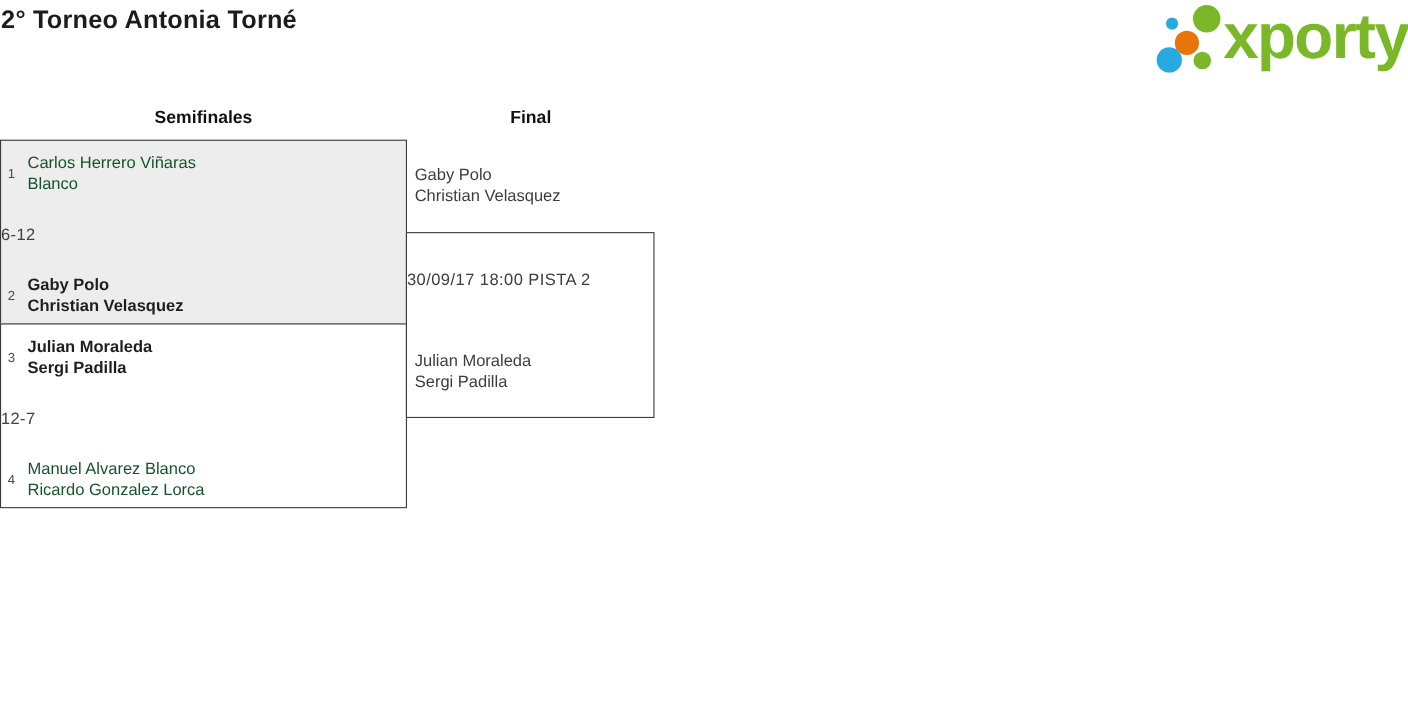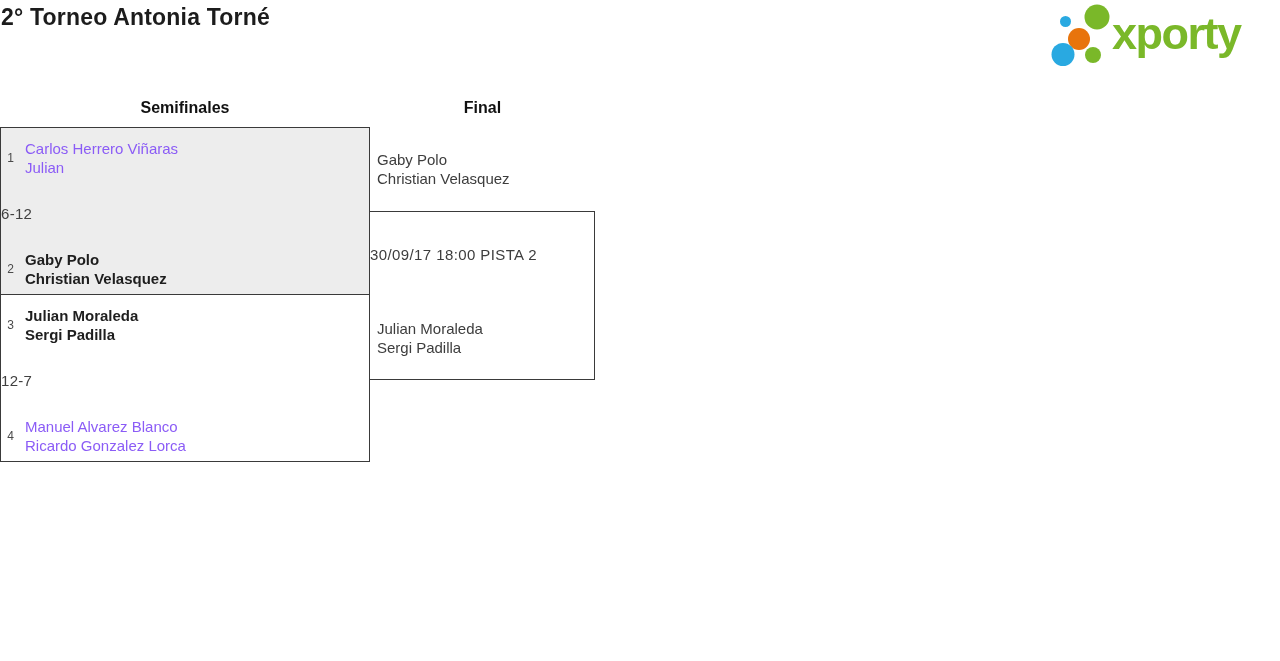--- a/index.html
+++ b/index.html
@@ -16,21 +16,21 @@
   .title-line {
     font-size: 23px; line-height: 33px; font-weight: 700;
     color: #1c1c1c; letter-spacing: 0.2px; white-space: nowrap;
   }
 
   
   .logo { position: absolute; left: 1046px; top: 0; width: 234px; height: 72px; cursor: pointer; }
   .logo-dots { position: absolute; left: 0; top: 0; }
   .logo-word {
     position: absolute; left: 66px; top: 9px;
-    font-size: 45px; line-height: 50px; font-weight: 800;
+    font-size: 58px; line-height: 50px; font-weight: 800;
     color: #7ab829; letter-spacing: -1.5px; white-space: nowrap;
   }
 
   
   .round-header {
     position: absolute; top: 98px; height: 20px;
     font-size: 16px; font-weight: 700; color: #111;
     text-align: center; line-height: 20px;
   }
   .round-header.semis { left: 0; width: 370px; }
@@ -45,21 +45,21 @@
   .match-box.sf2 { top: 294px; background: #ffffff; }
 
   .team-row { position: absolute; left: 0; right: 0; display: flex; align-items: center; }
   .team-row.top { top: 11px; }
   .team-row.bottom { bottom: 6px; }
   .seed {
     width: 19px; flex: 0 0 19px; text-align: center;
     font-size: 12px; color: #4a4a4a; line-height: 16px;
   }
   .players { margin-left: 5px; }
-  .player { font-size: 15px; line-height: 19px; color: #8b5cf6; white-space: nowrap; }
+  .player { font-size: 15px; line-height: 19px; color: #14532d; white-space: nowrap; }
   .team-winner .player { font-weight: 700; color: #1e1e1e; }
 
   .score {
     position: absolute; top: 77px; left: 0; width: 100%;
     text-align: left; font-size: 15px; color: #404040; letter-spacing: 0.3px;
   }
 
   
   .final-team-top { position: absolute; left: 377px; top: 150px; }
   .final-team-top .player, .final-box .player { color: #3d3d3d; font-weight: 400; }
@@ -96,21 +96,21 @@
   </div>
 
   <div class="round-header final">Final</div>
   <div class="round-header semis">Semifinales</div>
 
   <div class="match-box sf1">
     <div class="team-row top">
       <div class="seed">1</div>
       <div class="players">
         <div class="player">Carlos Herrero Viñaras</div>
-        <div class="player">Julian</div>
+        <div class="player">Blanco</div>
       </div>
     </div>
     <div class="score">6-12</div>
     <div class="team-row bottom team-winner">
       <div class="seed">2</div>
       <div class="players">
         <div class="player">Gaby Polo</div>
         <div class="player">Christian Velasquez</div>
       </div>
     </div>

